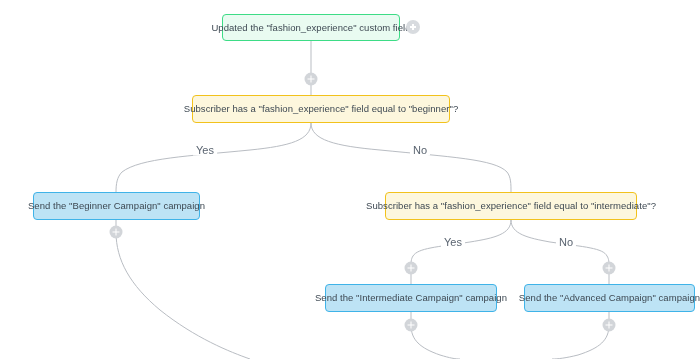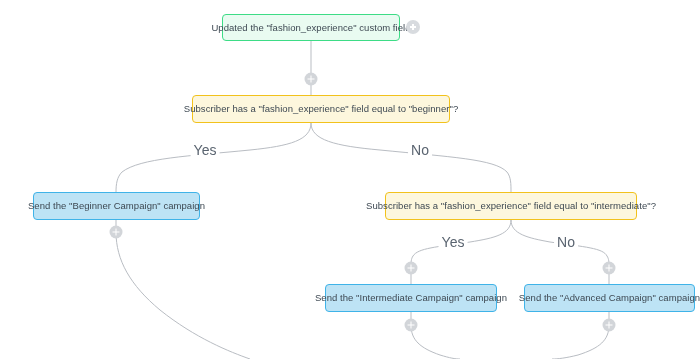--- a/index.html
+++ b/index.html
@@ -55,21 +55,21 @@
   .node-condition {
     background: #fdf7dd;
     border-color: #f2c21c;
   }
   .node-action {
     background: #bde3f5;
     border-color: #3fb3e8;
   }
   .edge-label {
     position: absolute;
-    font-size: 14px;
+    font-size: 11px;
     color: #5a6470;
     background: #ffffff;
     padding: 0 3px;
     line-height: 1;
     white-space: nowrap;
     transform: translate(-50%, -50%);
   }
   .plus-node {
     position: absolute;
     width: 13px;

